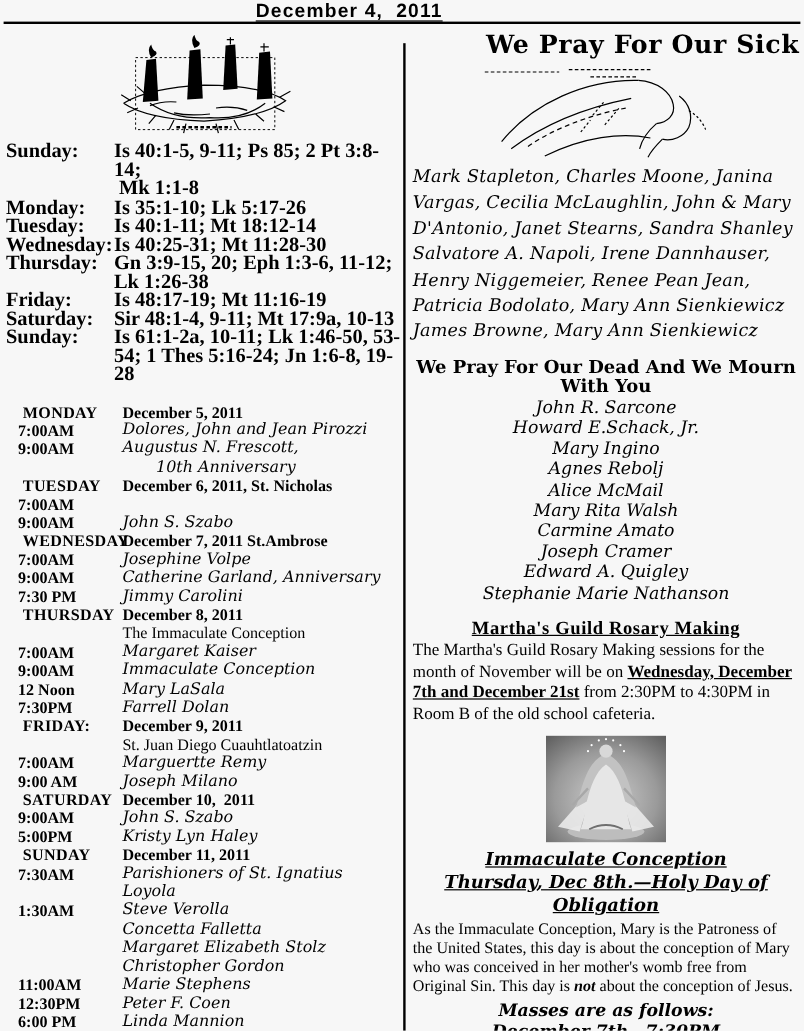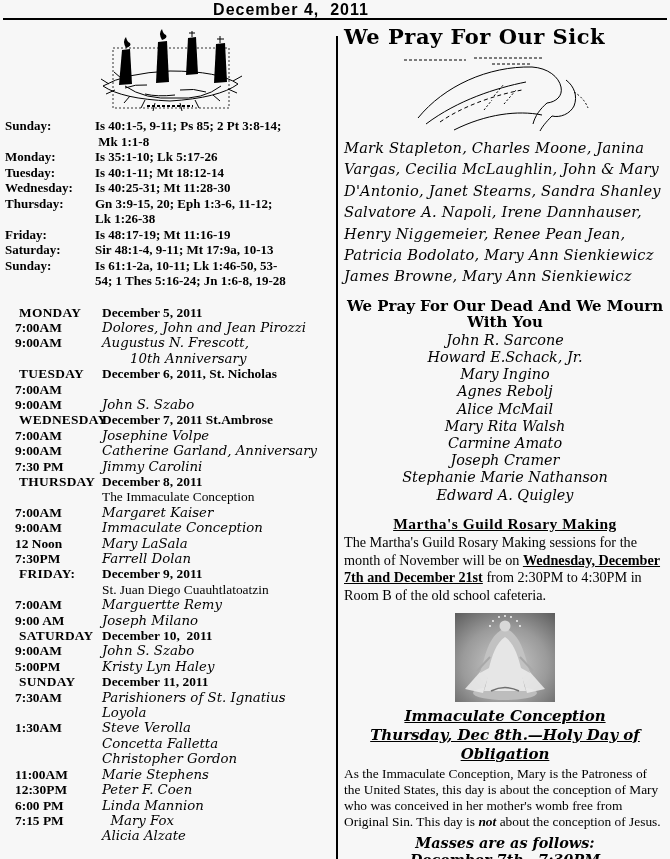--- a/index.html
+++ b/index.html
@@ -25,40 +25,40 @@
     position:absolute; top:18px; left:3px; width:664px; height:2px;
     background:#000;
   }
   .col-divider {
     position:absolute; left:336px; top:36px; width:1.5px; height:823px;
     background:#000;
   }
   
   .left-col { position:absolute; left:5px; top:21px; width:329px; }
   .wreath-wrap { width:170px; margin:3px auto 2px auto; }
-  .r-row { display:flex; line-height:15.5px; font-weight:bold; font-size:13px; }
+  .r-row { display:flex; line-height:15.5px; font-weight:bold; font-size:17px; }
   .r-day { width:90px; flex:none; }
   .r-text { flex:1; white-space:pre-wrap; }
   .schedule { margin-top:16px; }
   .s-row { display:flex; line-height:15.4px; font-size:13.4px; }
   .s-c1 { width:97px; flex:none; font-weight:bold; white-space:pre; padding-left:10px; }
   .s-row.day .s-c1 { padding-left:14px; letter-spacing:0.3px; }
   .s-c2 { flex:1; white-space:pre-wrap; }
   .s-row.day .s-c2 { font-weight:bold; }
   .s-row.time .s-c2,
   .s-row.cont .s-c2,
   .s-row.indent .s-c2 {
     font-style:italic; font-family:"DejaVu Serif", serif; font-size:13.3px;
   }
   .s-row.contb .s-c2 { font-weight:normal; }
   .s-row.indent .s-c2 { padding-left:28px; }
   
   .right-col { position:absolute; left:344px; top:24px; width:322px; }
   .sick-title {
-    text-align:left; font-weight:bold; font-size:21px;
+    text-align:right; font-weight:bold; font-size:21px;
     font-family:"DejaVu Serif", serif; letter-spacing:0.5px;
   }
   .angel-wrap { width:218px; margin:3px auto 0 auto; }
   .sick-names {
     margin-top:3px;
     font-style:italic; font-family:"DejaVu Serif", serif;
     font-size:14.6px; line-height:21.4px; letter-spacing:0.2px;
   }
   .dead-title {
     margin-top:11px; text-align:center; font-weight:bold; font-size:15px;
@@ -268,20 +268,24 @@
         <span class="s-c1">7:30AM</span>
         <span class="s-c2">Parishioners of St. Ignatius Loyola</span>
       </div>
       <div class="s-row time">
         <span class="s-c1">1:30AM</span>
         <span class="s-c2">Steve Verolla</span>
       </div>
       <div class="s-row cont">
         <span class="s-c1"></span>
         <span class="s-c2">Concetta Falletta</span>
+      </div>
+      <div class="s-row cont">
+        <span class="s-c1"></span>
+        <span class="s-c2">Margaret Elizabeth Stolz</span>
       </div>
       <div class="s-row cont">
         <span class="s-c1"></span>
         <span class="s-c2">Christopher Gordon</span>
       </div>
       <div class="s-row time">
         <span class="s-c1">11:00AM</span>
         <span class="s-c2">Marie Stephens</span>
       </div>
       <div class="s-row time">
@@ -335,22 +339,22 @@
   <div class="dead-list">
 
   <div class="dead-name">John R. Sarcone</div>
       <div class="dead-name">Howard E.Schack, Jr.</div>
       <div class="dead-name">Mary Ingino</div>
       <div class="dead-name">Agnes Rebolj</div>
       <div class="dead-name">Alice McMail</div>
       <div class="dead-name">Mary Rita Walsh</div>
       <div class="dead-name">Carmine Amato</div>
       <div class="dead-name">Joseph Cramer</div>
+      <div class="dead-name">Edward A. Quigley</div>
       <div class="dead-name">Stephanie Marie Nathanson</div>
-      <div class="dead-name">Edward A. Quigley</div>
     </div>
 
   <div class="marthas-title">Martha's Guild Rosary Making</div>
   <div class="marthas-body"><span>The Martha's Guild Rosary Making sessions for the month of November will be on </span><span class="seg-bold-u">Wednesday, December 7th and December 21st</span><span> from 2:30PM to 4:30PM  in Room B of the old school cafeteria.</span></div>
 
   <div class="mary-wrap">
     <svg viewBox="0 0 100 89" width="100" height="89" aria-hidden="true">
       <defs>
         <radialGradient id="mg" cx="50%" cy="58%" r="78%">
           <stop offset="0%" stop-color="#cdcdcd"></stop>

